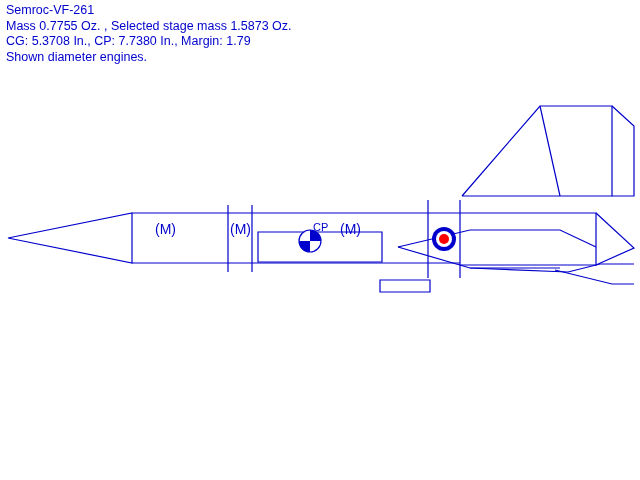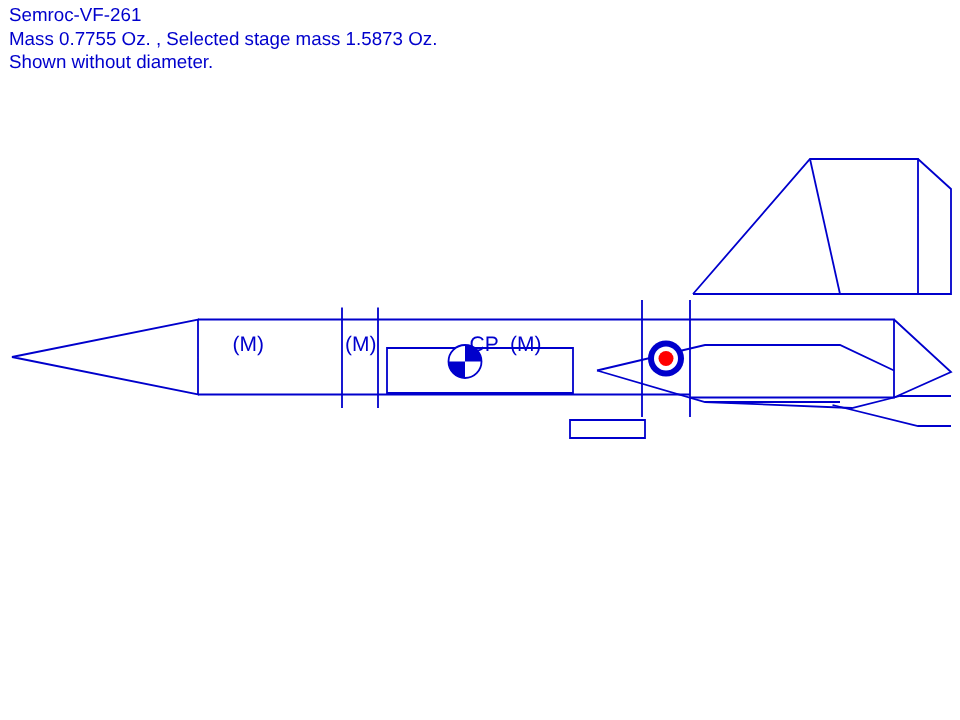--- a/index.html
+++ b/index.html
@@ -42,21 +42,22 @@
   }
 </style>
 </head>
 <body>
 
 <div id="app">
 
   <div id="info-panel">
     <span class="info-line">Semroc-VF-261</span>
     <span class="info-line">Mass 0.7755 Oz. , Selected stage mass 1.5873 Oz.</span>
-    <span class="info-line">Shown without diameter.</span>
+    <span class="info-line">CG: 5.3708 In., CP: 7.7380 In., Margin: 1.79</span>
+    <span class="info-line">Shown diameter engines.</span>
   </div>
 
   <svg id="rocket-canvas" viewBox="0 0 640 480">
     <g stroke="#0000cc" stroke-width="1.2" fill="none" stroke-linejoin="miter">
 
       <path d="M 8 238 L 132 213 L 132 263 Z"></path>
 
       <path d="M 132 213 L 460 213"></path>
       <path d="M 132 263 L 460 263"></path>
 
@@ -94,15 +95,15 @@
       <circle cx="444" cy="239" r="12" fill="#0000cc"></circle>
       <circle cx="444" cy="239" r="8" fill="#ffffff"></circle>
       <circle cx="444" cy="239" r="5" fill="#ff0000"></circle>
     </g>
   </svg>
 
   <div class="marker-label" style="left:155px; top:221px;">(M)</div>
   <div class="marker-label" style="left:230px; top:221px;">(M)</div>
   <div class="marker-label" style="left:340px; top:221px;">(M)</div>
 
-  <div class="marker-label" style="left:313px; top:221px; font-size:14px;">CP</div>
+  <div class="marker-label" style="left:313px; top:221px; font-size:11px;">CP</div>
 
 </div>
 
 </body></html>

